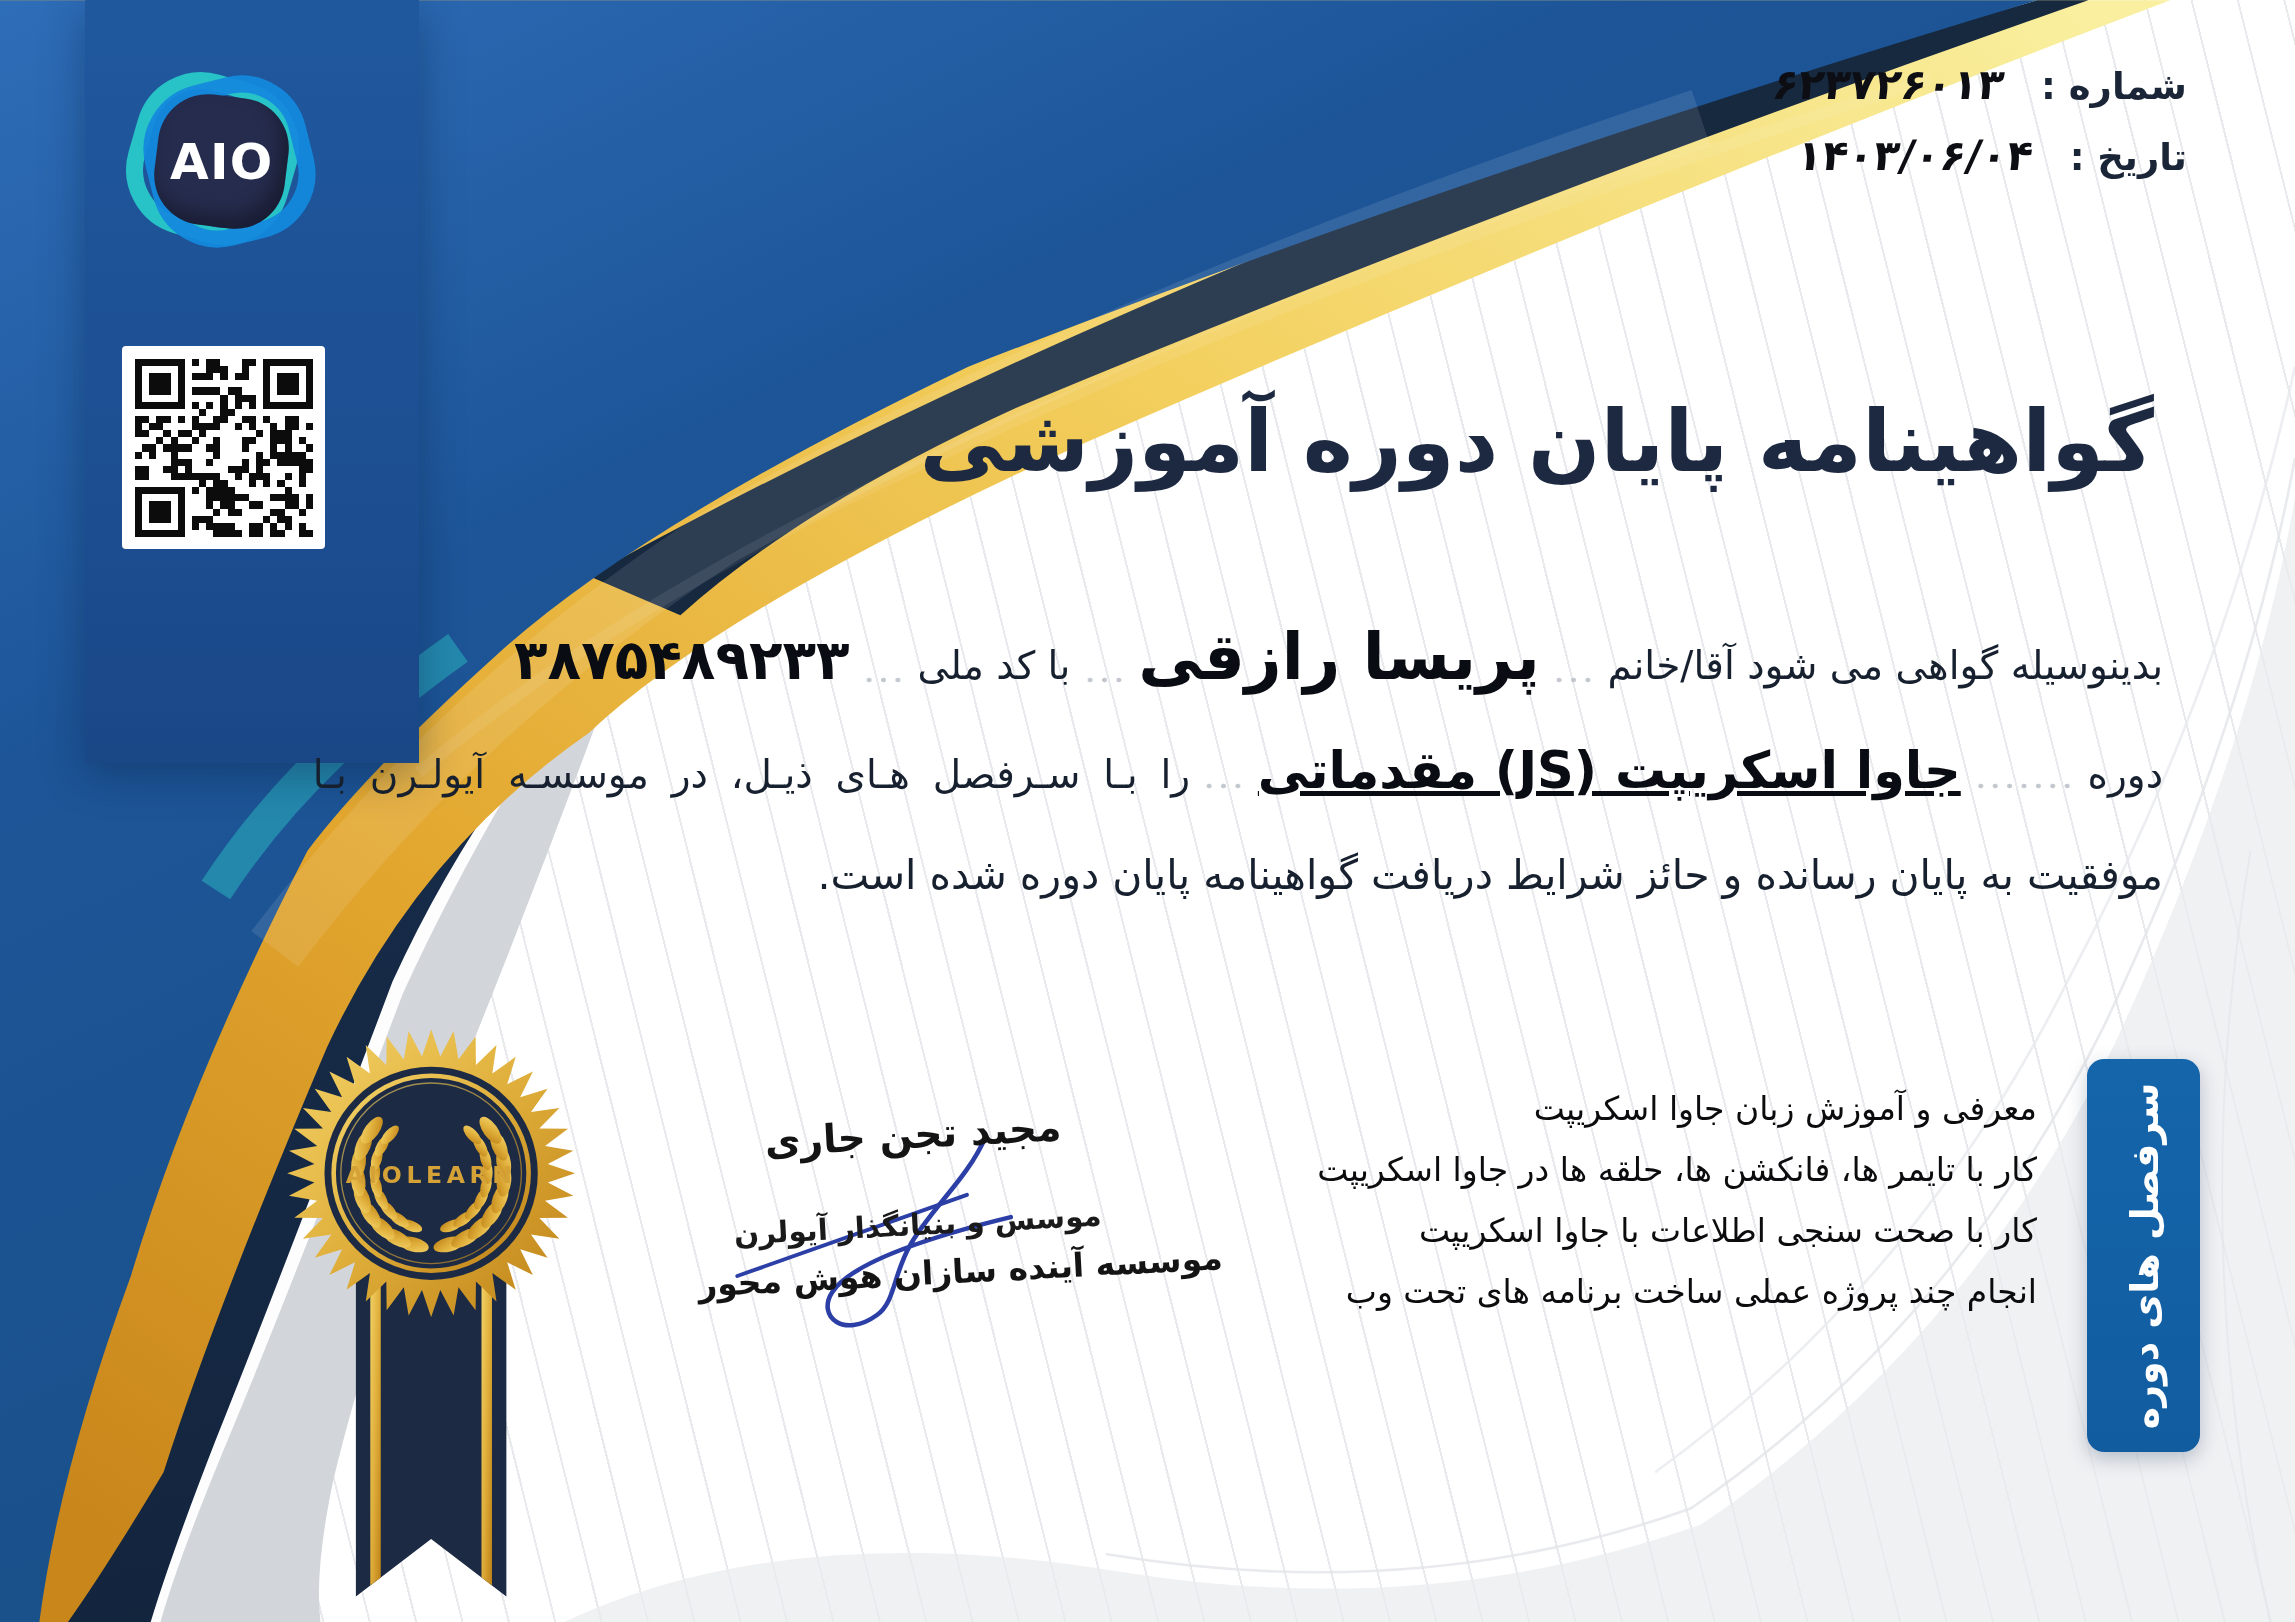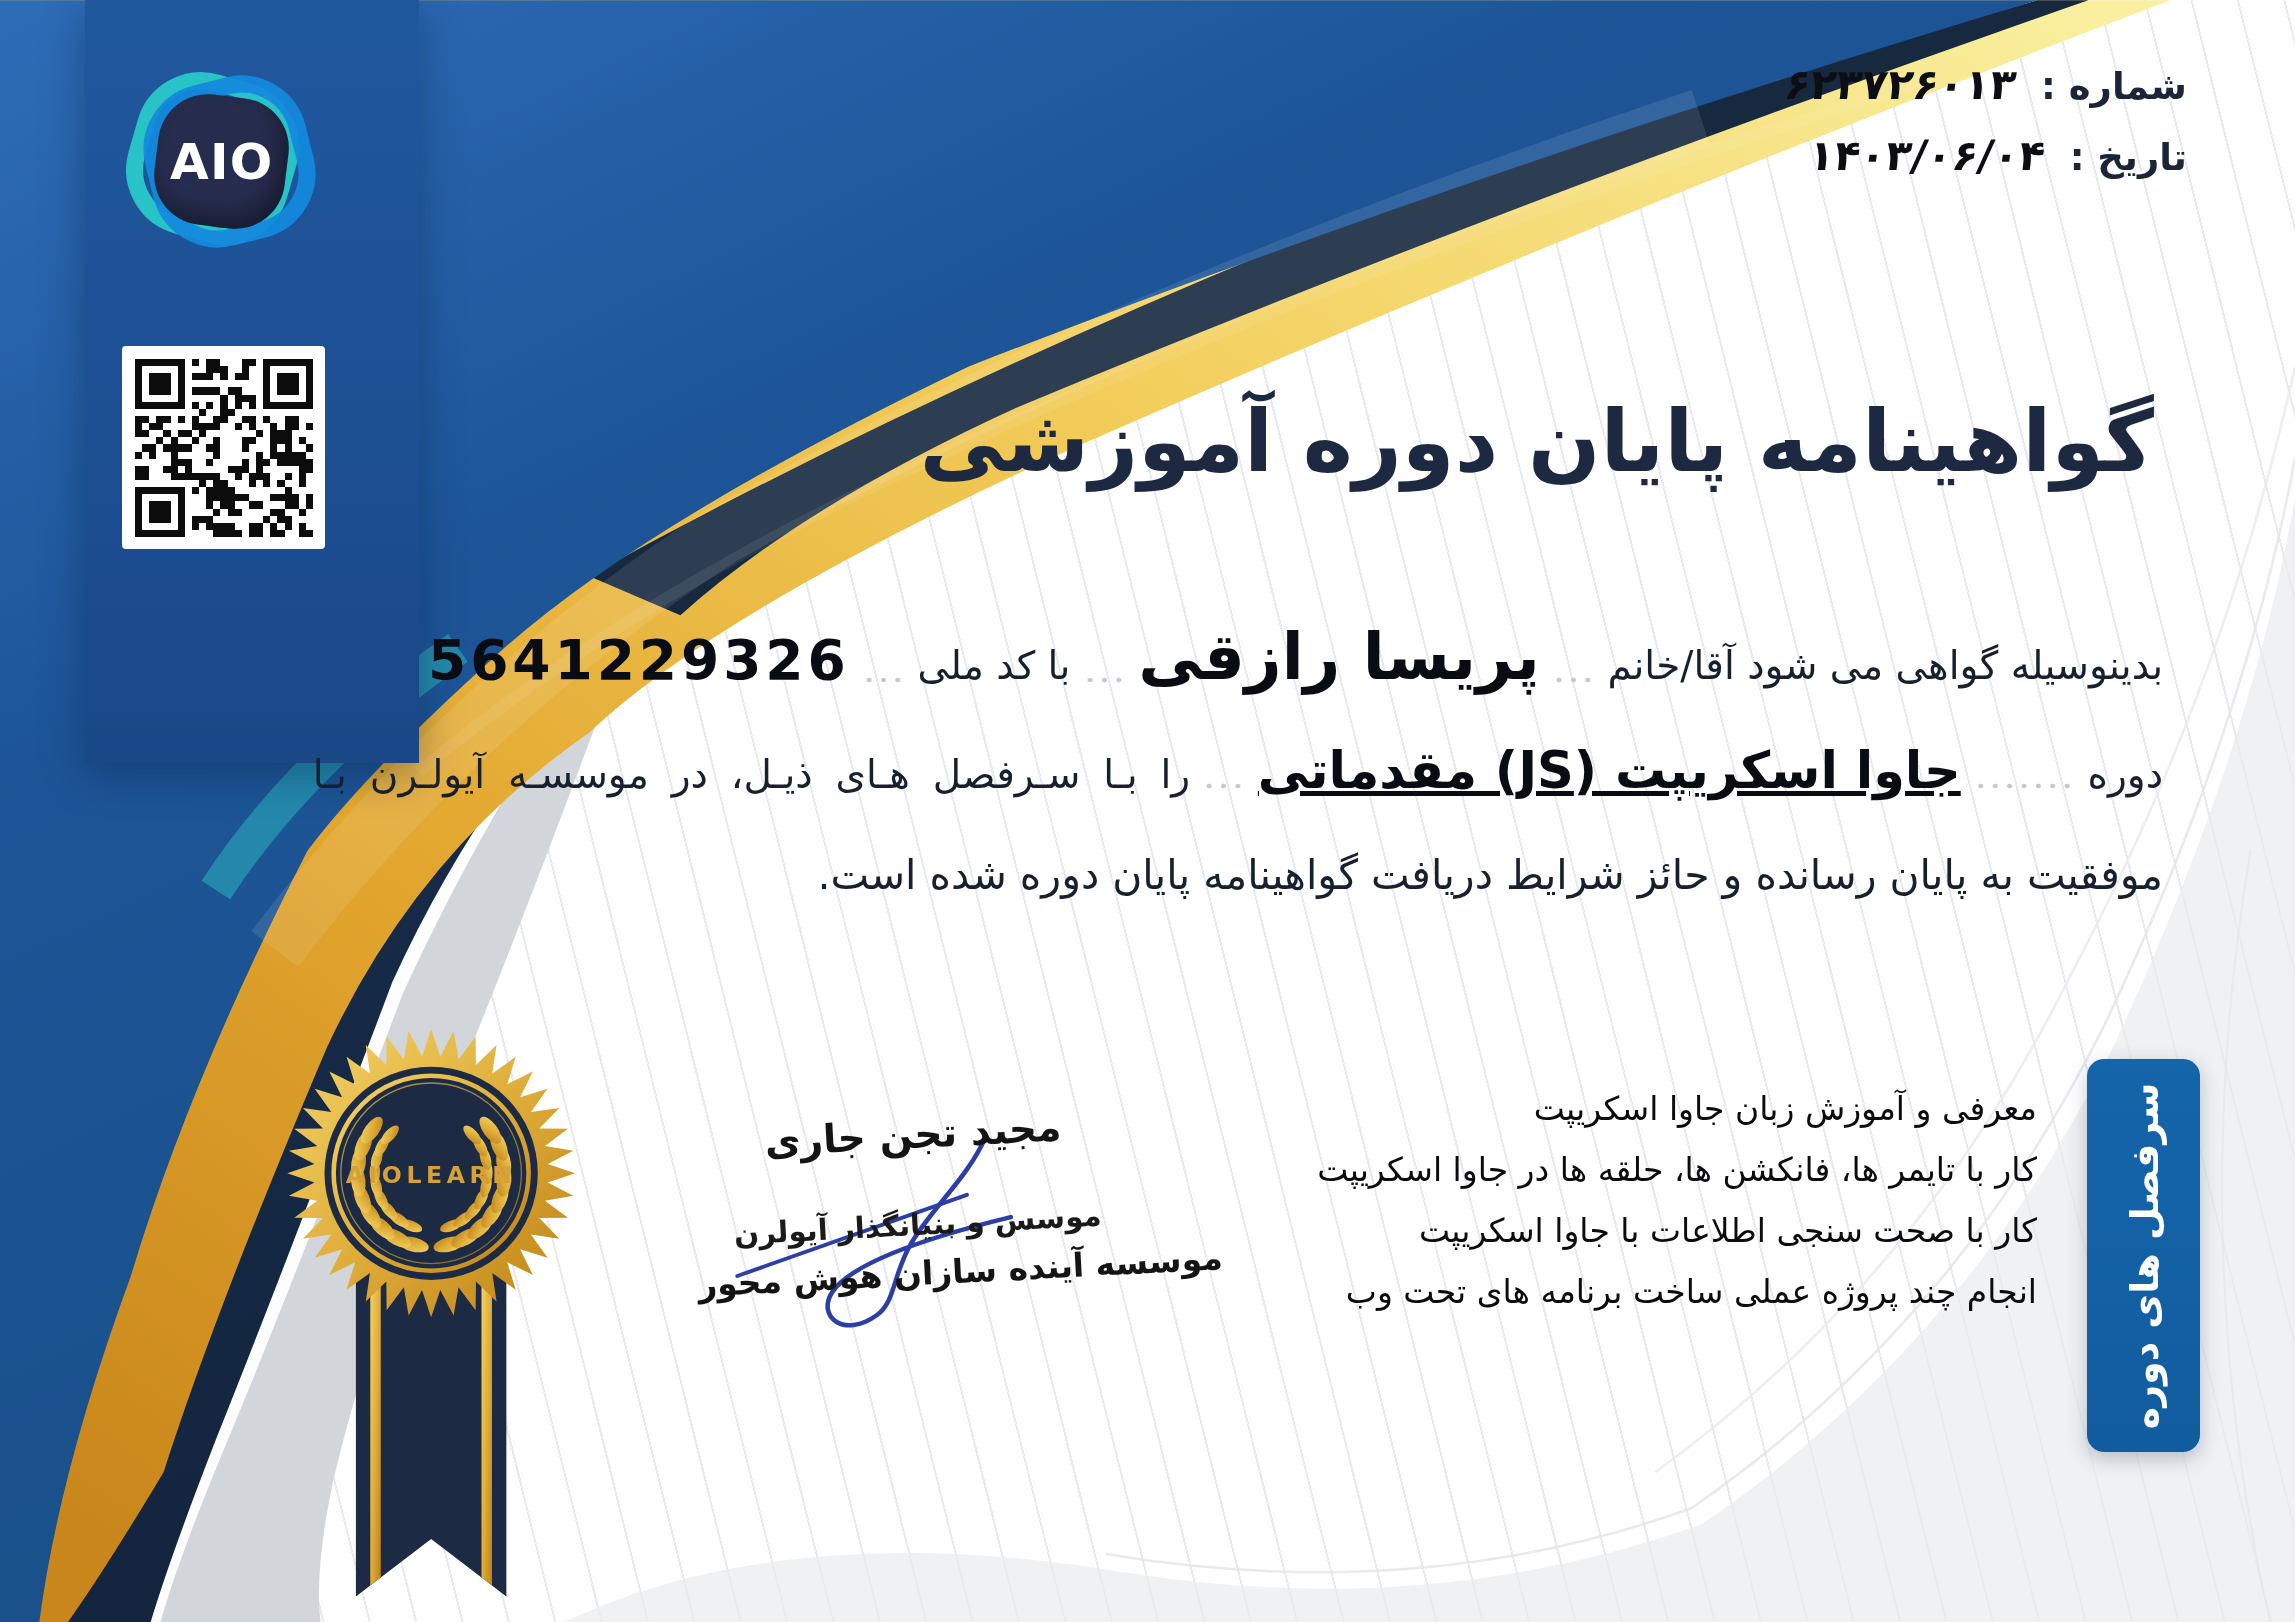--- a/index.html
+++ b/index.html
@@ -34,21 +34,21 @@
     transform:rotate(-7deg);color:#fff;font-weight:bold;font-size:50px;letter-spacing:1.3px;
   }
   .qr-box{
     position:absolute;left:37px;top:346px;width:203px;height:203px;background:#fff;border-radius:3.9px;
     display:flex;align-items:center;justify-content:center;
   }
   .qr-box svg{width:178px;height:178px;}
   
   .cert-numbers{position:absolute;top:60px;right:108px;z-index:4;direction:rtl;text-align:right;}
   .num-row{display:flex;align-items:baseline;gap:25px;margin-bottom:22px;}
-  .num-label{font-size:37px;font-weight:bold;color:#1a2537;}
+  .num-label{font-size:37px;font-weight:bold;color:#1a2537;margin-left:12px;}
   .num-value{font-size:42px;font-weight:bold;color:#0d0d14;transform:skewX(-8deg);display:inline-block;}
   
   .cert-title{
     position:absolute;top:335px;right:141px;z-index:4;direction:rtl;white-space:nowrap;
     font-size:85px;font-weight:bold;color:#1d2940;
   }
   
   .pline{position:absolute;right:132px;z-index:4;direction:rtl;display:flex;align-items:baseline;}
   .pline-1{top:620px;width:1518px;}
   .pline-2{top:741px;width:1544px;}
@@ -532,21 +532,21 @@
 
 <h1 class="cert-title">گواهینامه پایان دوره آموزشی</h1>
 
 <div class="pline pline-1">
   <span class="ptext">بدینوسیله گواهی می شود آقا/خانم</span>
   <span class="dots"></span>
   <span class="pbold student-name">پریسا رازقی</span>
   <span class="dots"></span>
   <span class="ptext">با کد ملی</span>
   <span class="dots" style="flex-grow:1.6"></span>
-  <span class="pbold national-id">5641229326</span>
+  <span class="pbold national-id">۳۸۷۵۴۸۹۲۳۳</span>
 </div>
 
 <div class="pline pline-2">
   <span class="ptext">دوره</span>
   <span class="dots dots-sm"></span>
   <span class="pbold course-name">جاوا اسکریپت (JS) مقدماتی</span>
   <span class="dots"></span>
   <span class="ptext spread">را بـا سـرفصل هـای ذیـل، در موسسـه آیولـرن بـا</span>
 </div>
 

